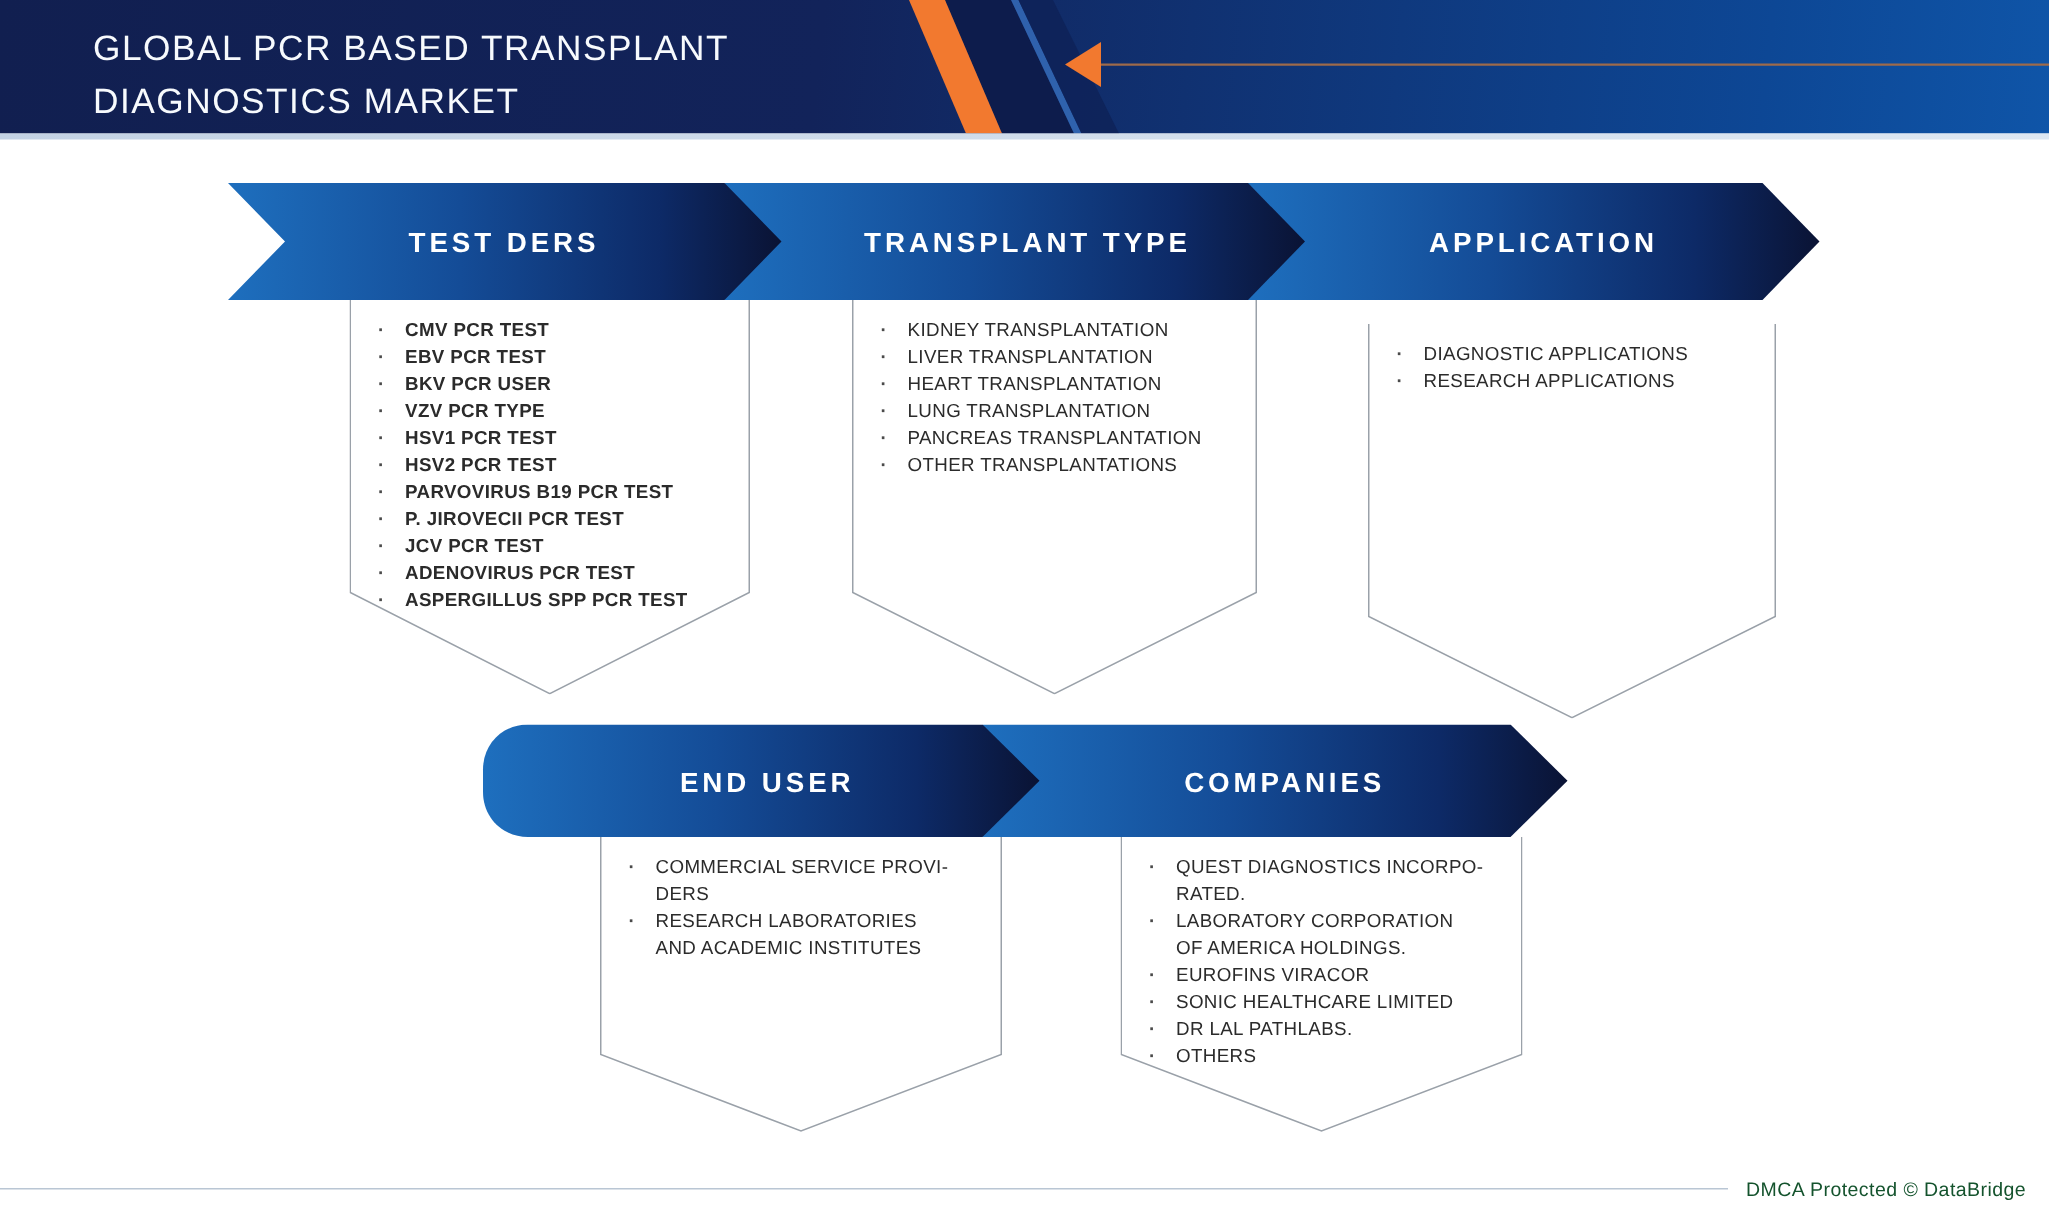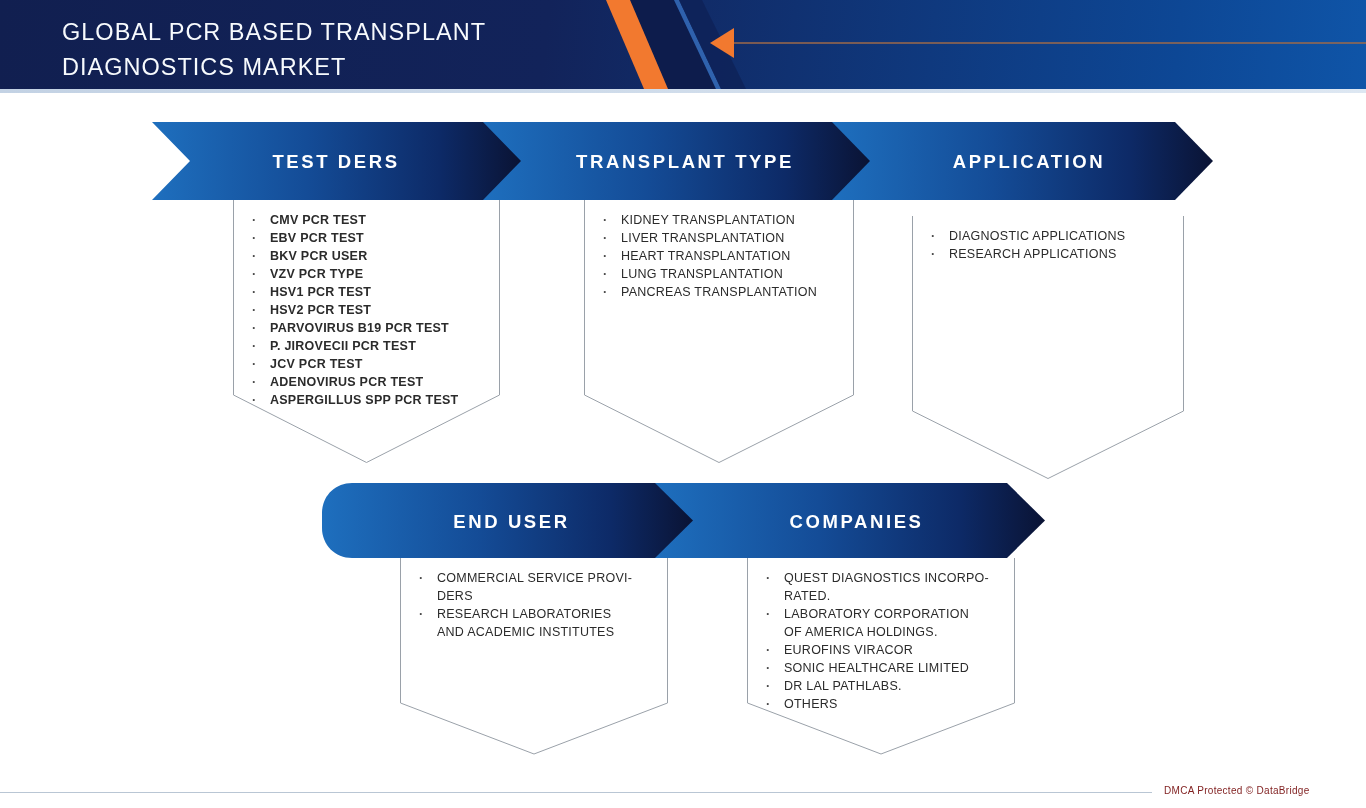--- a/index.html
+++ b/index.html
@@ -23,33 +23,33 @@
     text-align:center;white-space:nowrap;}
   .lbl-test{left:152px;top:151px;width:368px;}
   .lbl-trans{left:500px;top:151px;width:370px;}
   .lbl-app{left:845px;top:151px;width:368px;}
   .lbl-end{left:330px;top:511px;width:363px;}
   .lbl-comp{left:665px;top:511px;width:383px;}
 
   
   .listbox{position:absolute;}
   .box-test{left:233px;top:200px;width:293px;height:263px;font-weight:bold;}
-  .box-trans{left:568px;top:200px;width:270px;height:263px;margin-left:16px;}
+  .box-trans{left:568px;top:200px;width:270px;height:263px;}
   .box-app{left:912px;top:200px;width:272px;height:263px;margin-top:16px;}
   .box-end{left:400px;top:558px;width:268px;height:197px;}
   .box-comp{left:747px;top:558px;width:268px;height:197px;}
   .listbox svg{position:absolute;top:0;left:0;}
   .listbox ul{position:absolute;left:16px;top:11px;right:8px;margin:0;padding:0;list-style:none;}
   .listbox li{position:relative;padding-left:21px;font-size:12.5px;line-height:18px;color:#2b2b2b;
     letter-spacing:0.25px;white-space:pre-line;}
   .listbox li::before{content:"·";position:absolute;left:3px;top:0;color:#4a4a4a;font-weight:700;}
 
   
   .footer-line{position:absolute;top:792px;left:0;width:1152px;height:1px;background:#b9c6d4;}
-  .dmca-text{position:absolute;top:785px;left:1164px;font-size:10px;color:#7f1d1d;letter-spacing:0.3px;}
+  .dmca-text{position:absolute;top:785px;left:1164px;font-size:13px;color:#14532d;letter-spacing:0.3px;}
 </style>
 </head>
 <body>
 
 <div class="page">
 
   <div class="header">
     <svg class="header-decor" width="1366" height="89" viewBox="0 0 1366 89">
       <polygon points="630,0 674,0 716,89 668,89" fill="#0d1c4c"></polygon>
       <polygon points="606,0 630,0 668,89 644,89" fill="#f2792f"></polygon>
@@ -102,20 +102,21 @@
   <div class="listbox box-trans">
     <svg width="270" height="263" viewBox="0 0 270 263">
       <polyline points="0.5,0 0.5,195 135,262.5 269.5,195 269.5,0" fill="none" stroke="#9aa1a9" stroke-width="1"></polyline>
     </svg>
     <ul>
       <li>KIDNEY TRANSPLANTATION</li>
       <li>LIVER TRANSPLANTATION</li>
       <li>HEART TRANSPLANTATION</li>
       <li>LUNG TRANSPLANTATION</li>
       <li>PANCREAS TRANSPLANTATION</li>
+      <li>OTHER TRANSPLANTATIONS</li>
     </ul>
   </div>
 
   <div class="listbox box-app">
     <svg width="272" height="263" viewBox="0 0 272 263">
       <polyline points="0.5,0 0.5,195 136,262.5 271.5,195 271.5,0" fill="none" stroke="#9aa1a9" stroke-width="1"></polyline>
     </svg>
     <ul>
       <li>DIAGNOSTIC APPLICATIONS</li>
       <li>RESEARCH APPLICATIONS</li>

